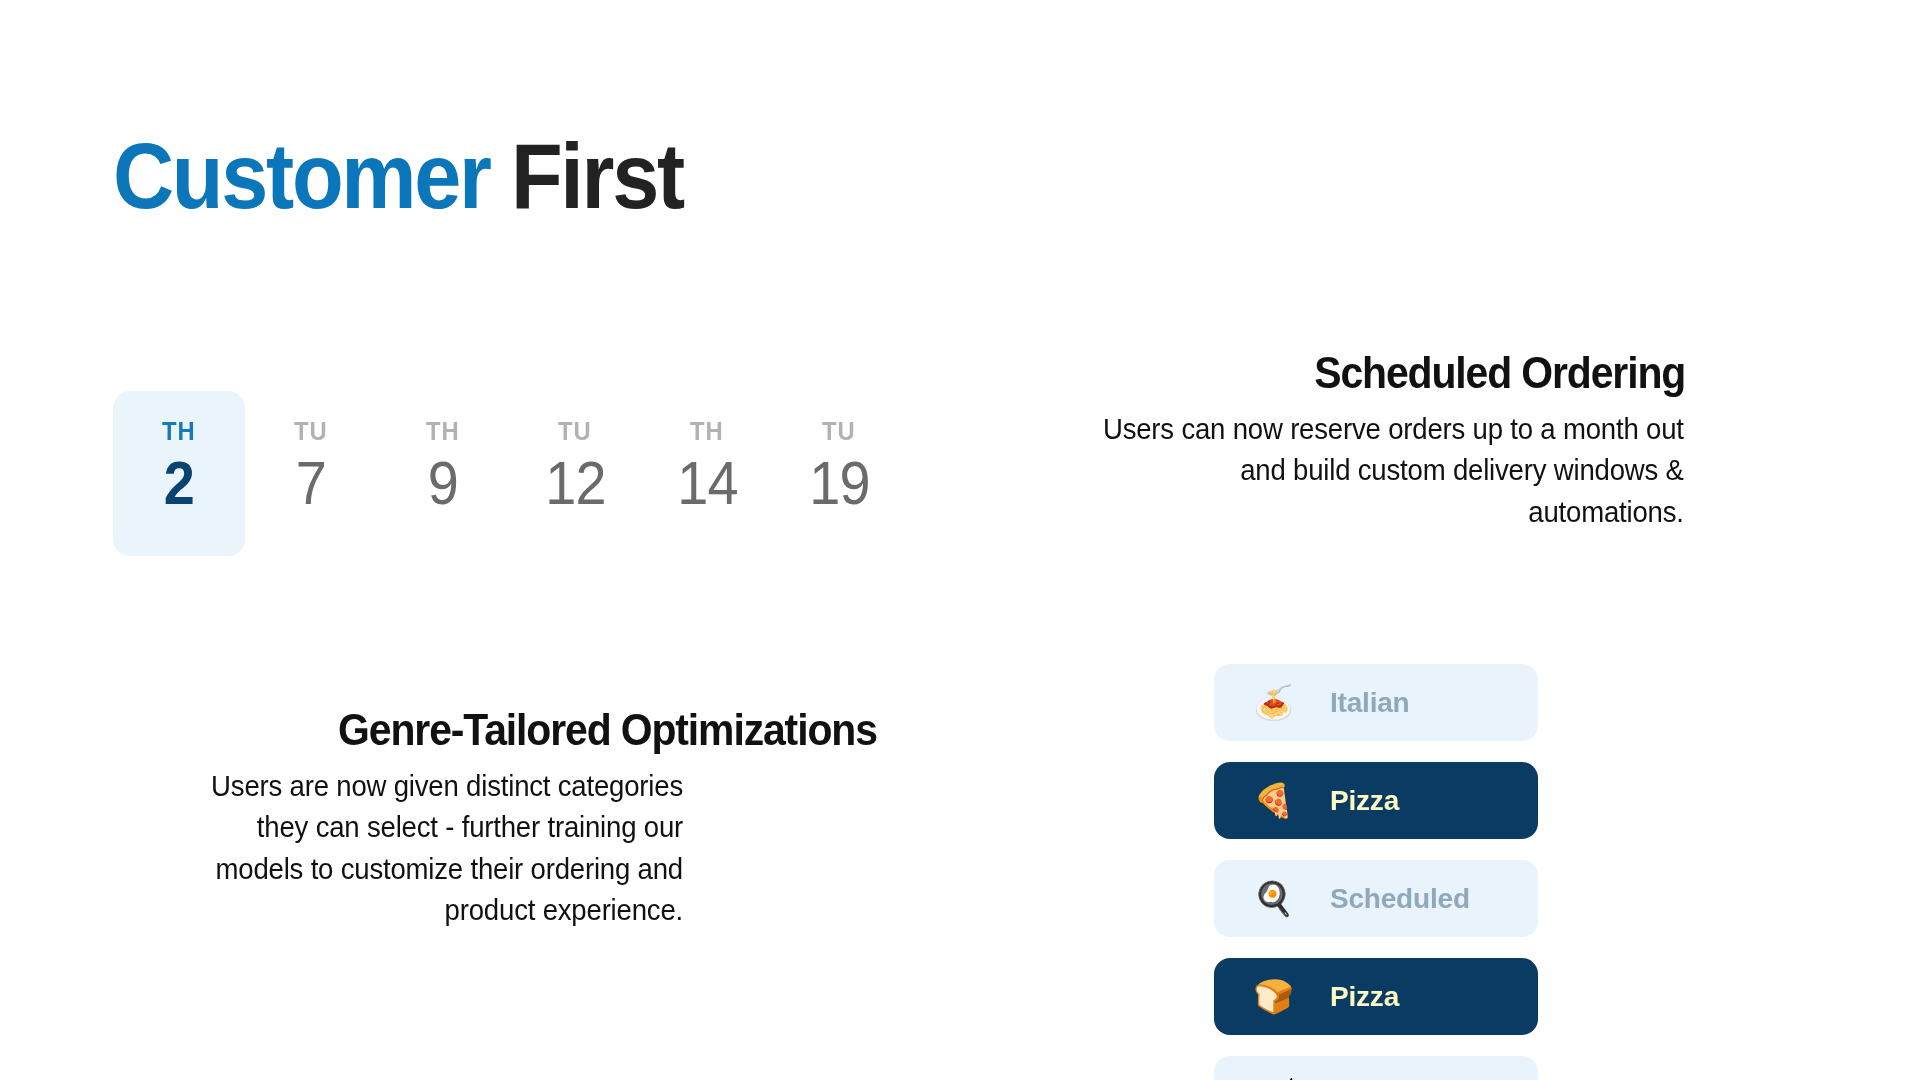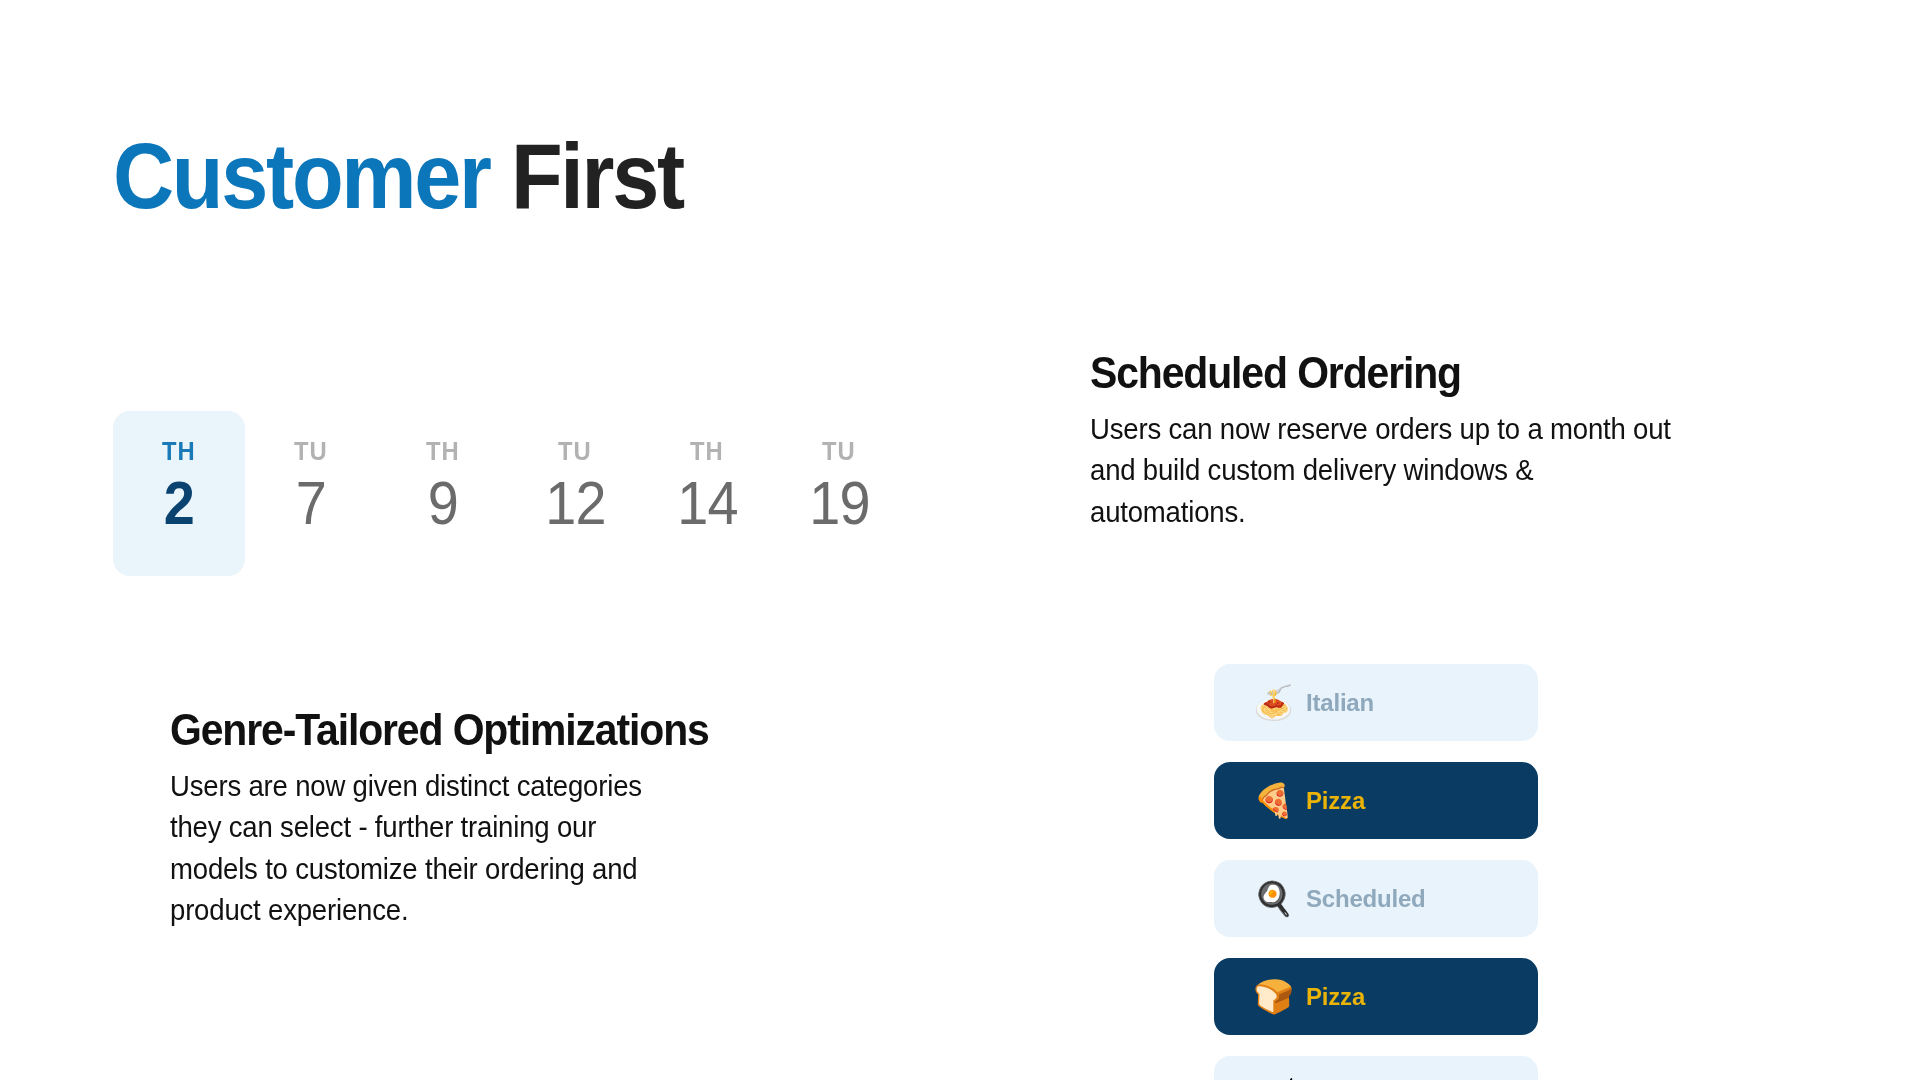--- a/index.html
+++ b/index.html
@@ -29,21 +29,21 @@
     transform: scaleX(0.92);
     transform-origin: left top;
   }
   .title-accent { color: #0c76ba; }
   .title-rest   { color: #222222; }
 
   
   .date-strip {
     position: absolute;
     left: 113px;
-    top: 411px;
+    top: 391px;
     display: flex;
     align-items: flex-start;
   }
   .date-cell {
     width: 132px;
     height: 165px;
     box-sizing: border-box;
     padding-top: 26px;
     display: flex;
     flex-direction: column;
@@ -73,20 +73,21 @@
     transform-origin: center top;
   }
   .date-cell.selected .date-num {
     color: #0a4270;
     font-weight: 600;
   }
 
   
   .feature {
     position: absolute;
+    text-align: right;
   }
   .feature-heading {
     font-size: 44px;
     font-weight: 700;
     color: #111111;
     letter-spacing: -1.2px;
     line-height: 1.12;
     margin: 0 0 12px 0;
     white-space: nowrap;
     transform: scaleX(0.93);
@@ -144,27 +145,27 @@
   .pill-emoji {
     font-size: 33px;
     line-height: 1;
     width: 44px;
     display: flex;
     align-items: center;
     justify-content: center;
     flex: 0 0 auto;
   }
   .pill-label {
-    font-size: 24px;
+    font-size: 28px;
     font-weight: 700;
     letter-spacing: -0.2px;
-    margin-left: 10px;
+    margin-left: 34px;
   }
   .category-pill.idle .pill-label { color: #8fa8bc; }
-  .category-pill.active .pill-label { color: #eab308; text-align: right; }
+  .category-pill.active .pill-label { color: #fef9c3; text-align: right; }
 </style>
 </head>
 <body>
 
 <h1 class="page-title">
   <span class="title-accent">Customer</span><span>&nbsp;</span><span class="title-rest">First</span>
 </h1>
 
 <div class="date-strip">
 

